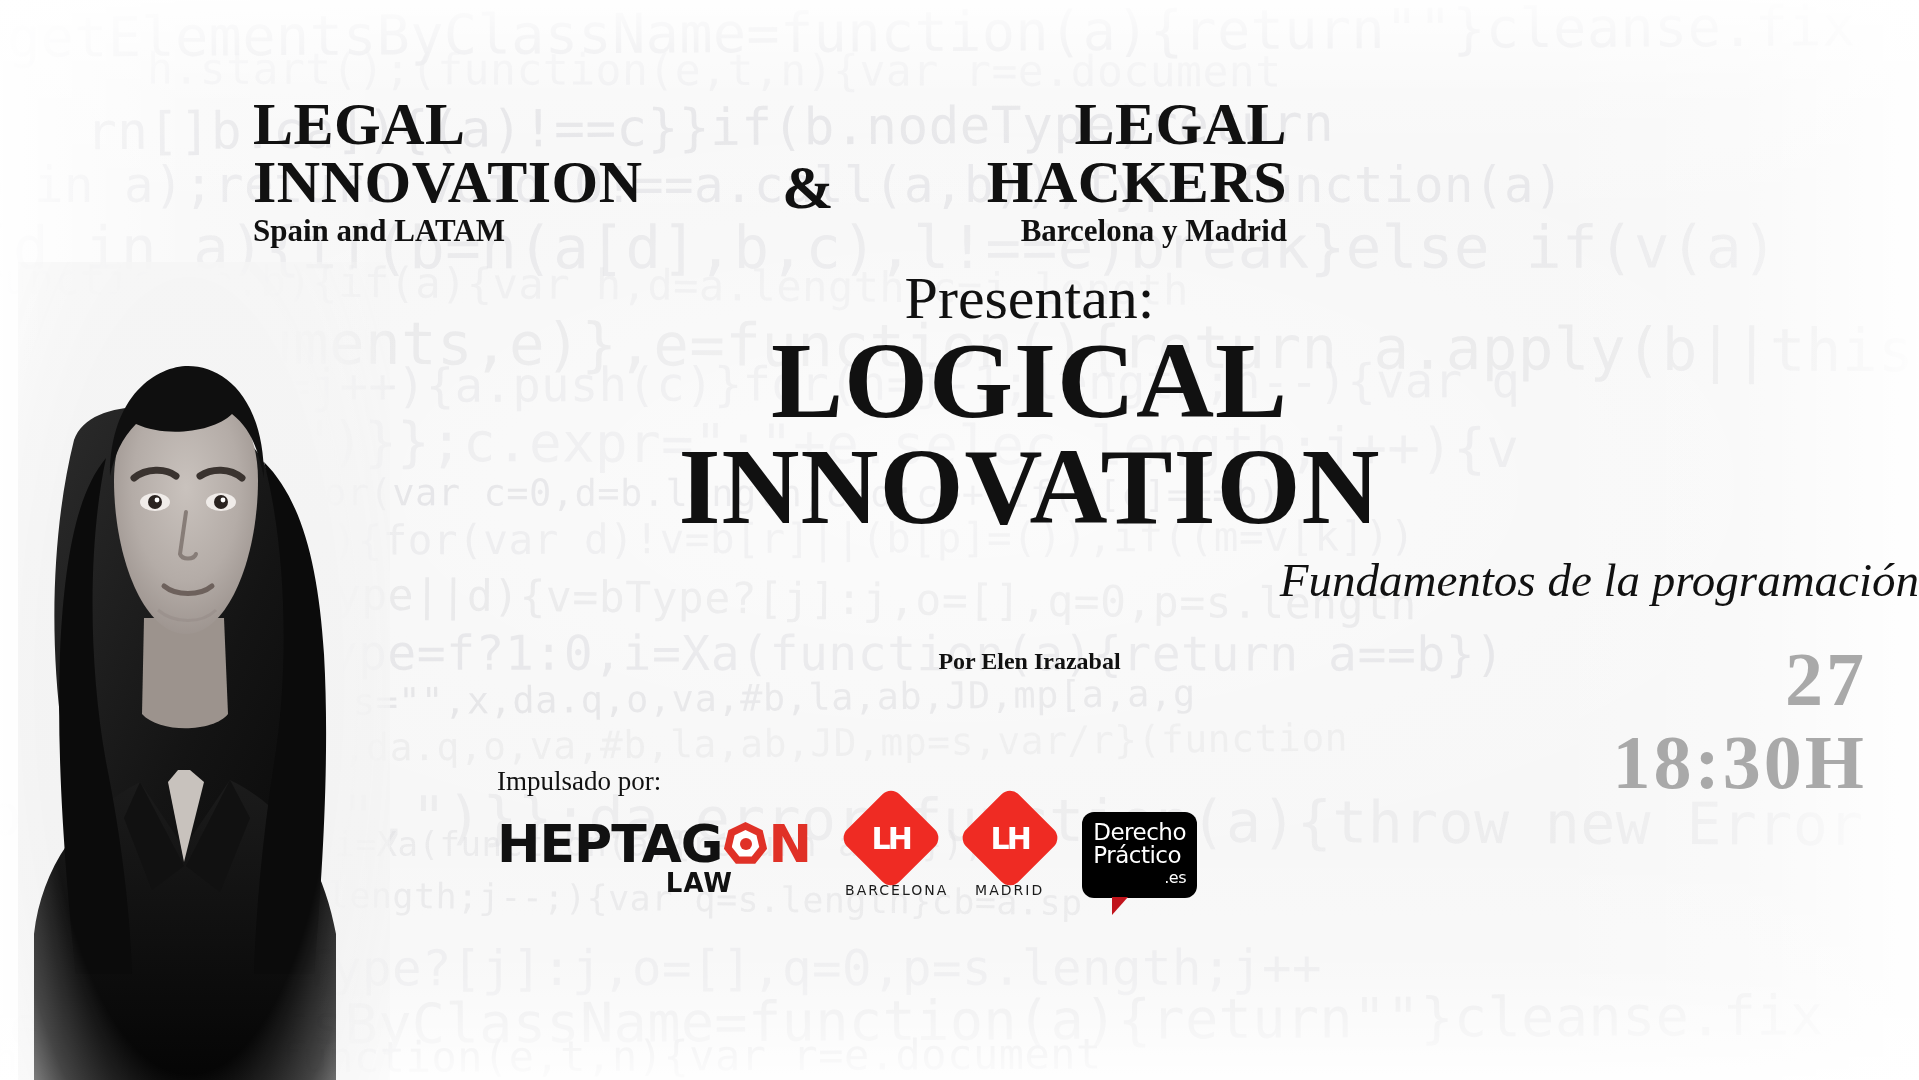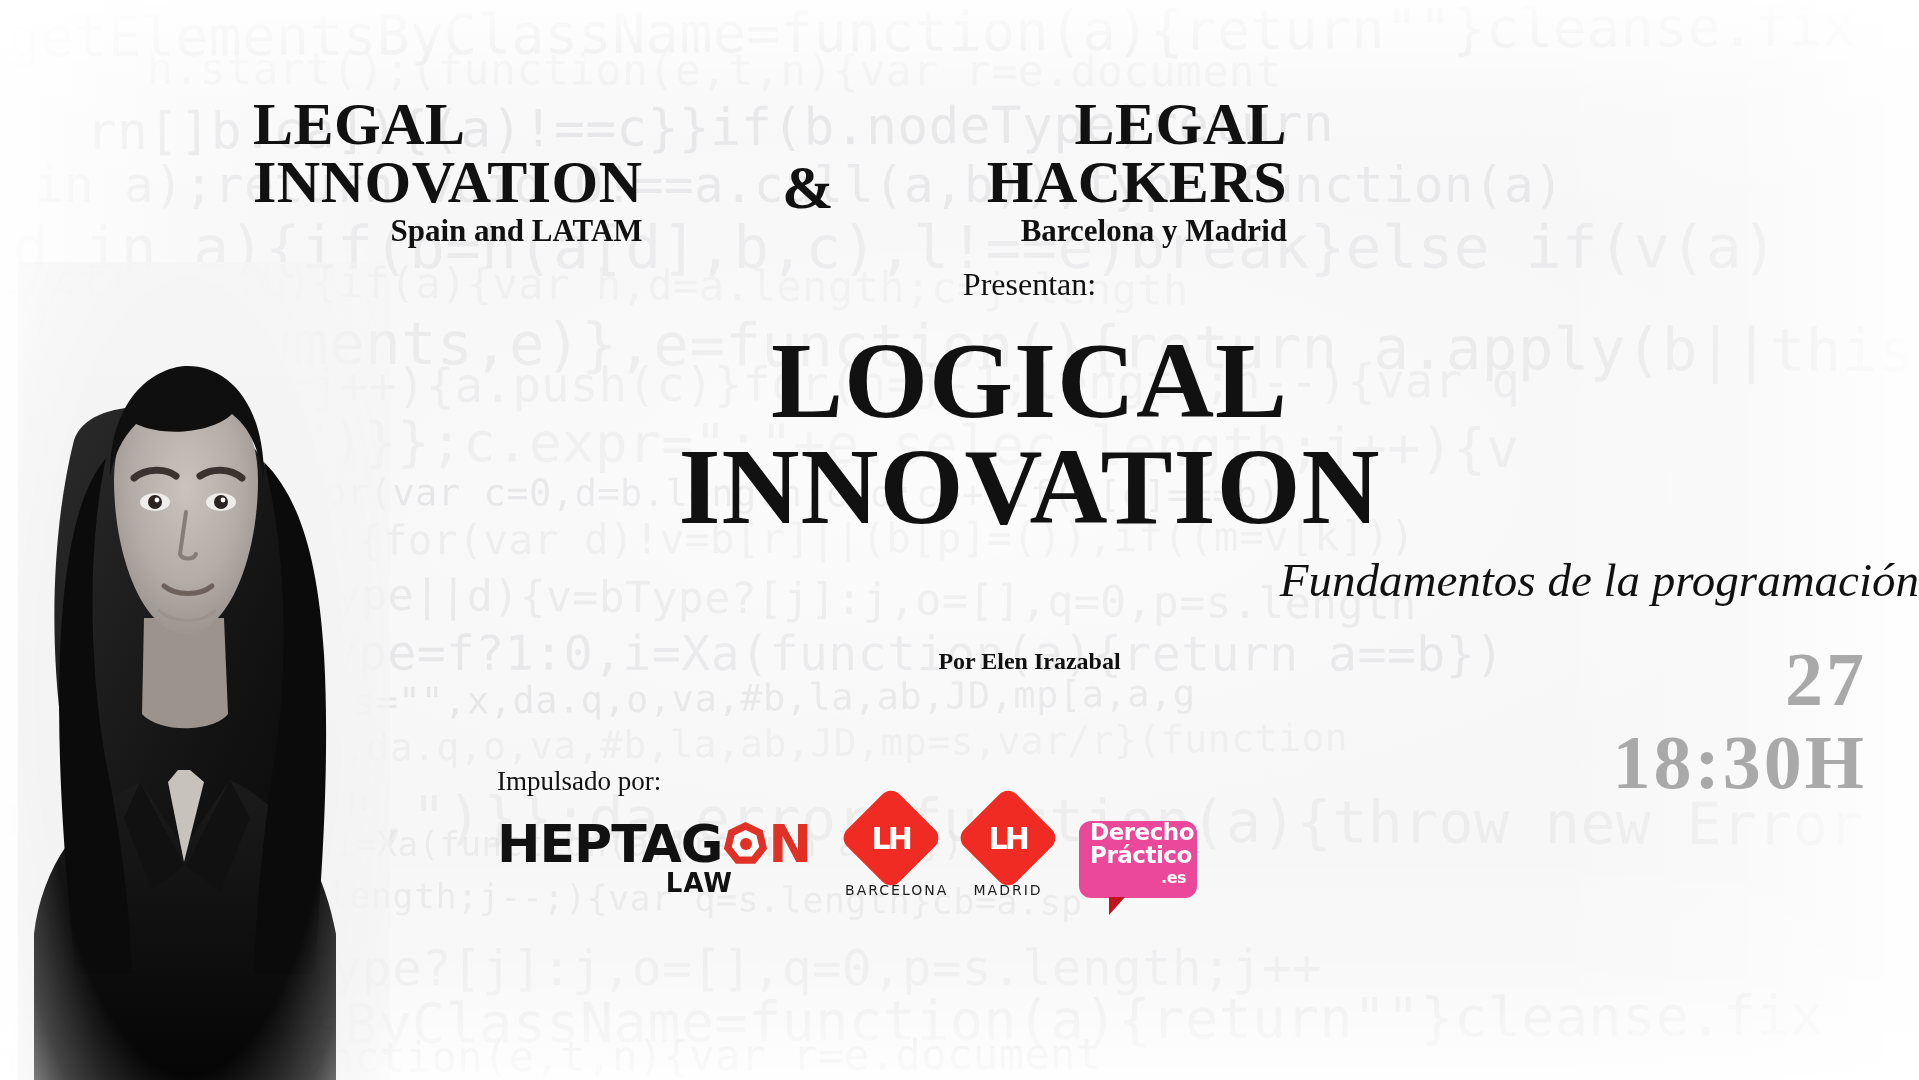--- a/index.html
+++ b/index.html
@@ -82,41 +82,40 @@
     line-height: 0.96;
     letter-spacing: 0.5px;
     white-space: nowrap;
   }
   .org-sub {
     font-weight: bold;
     font-size: 31px;
     line-height: 1.05;
     margin-top: 4px;
     white-space: nowrap;
-    text-align: right;
   }
 
   #org-left  { left: 253px; top: 96px; text-align: left; }
   #org-right { right: 632px; top: 96px; text-align: right; }
 
   #ampersand {
     position: absolute;
     left: 782px;
     top: 152px;
     font-size: 62px;
     font-weight: bold;
     z-index: 4;
   }
 
   #presentan {
     position: absolute;
     left: 0; right: 0;
     top: 268px;
     text-align: center;
-    font-size: 32px;
+    font-size: 60px;
     line-height: 1;
     margin-left: 140px;
   }
 
   #main-title {
     position: absolute;
     left: 0; right: 0;
     top: 328px;
     text-align: center;
     margin-left: 140px;
@@ -158,20 +157,21 @@
   }
   #impulsado-label {
     font-size: 27px;
     line-height: 1;
     margin-bottom: 6px;
   }
   #sponsor-row {
     display: flex;
     align-items: flex-end;
     gap: 34px;
+    justify-content: flex-end;
   }
 
   
   #heptagon-logo { position: relative; width: 340px; }
   #heptagon-word {
     font-family: "DejaVu Sans", "Liberation Sans", sans-serif;
     font-weight: bold;
     font-size: 52px;
     letter-spacing: -1px;
     line-height: 1;
@@ -241,26 +241,26 @@
     font-family: "DejaVu Sans", "Liberation Sans", sans-serif;
     font-size: 14px;
     letter-spacing: 2px;
     color: #1b1b1b;
   }
 
   
   #derecho-logo { position: relative; width: 118px; }
   #derecho-bubble {
     position: relative;
-    background: #ec4899;
+    background: #000000;
     border-radius: 12px;
-    padding: 0 11px 12px 11px;
+    padding: 9px 11px 12px 11px;
     color: #ffffff;
     font-family: "DejaVu Sans", "Liberation Sans", sans-serif;
-    font-weight: bold;
+    font-weight: normal;
     font-size: 23px;
     line-height: 1.0;
     letter-spacing: -0.5px;
   }
   #derecho-bubble .dp-es {
     display: block;
     text-align: right;
     font-size: 16px;
     margin-top: 3px;
   }

